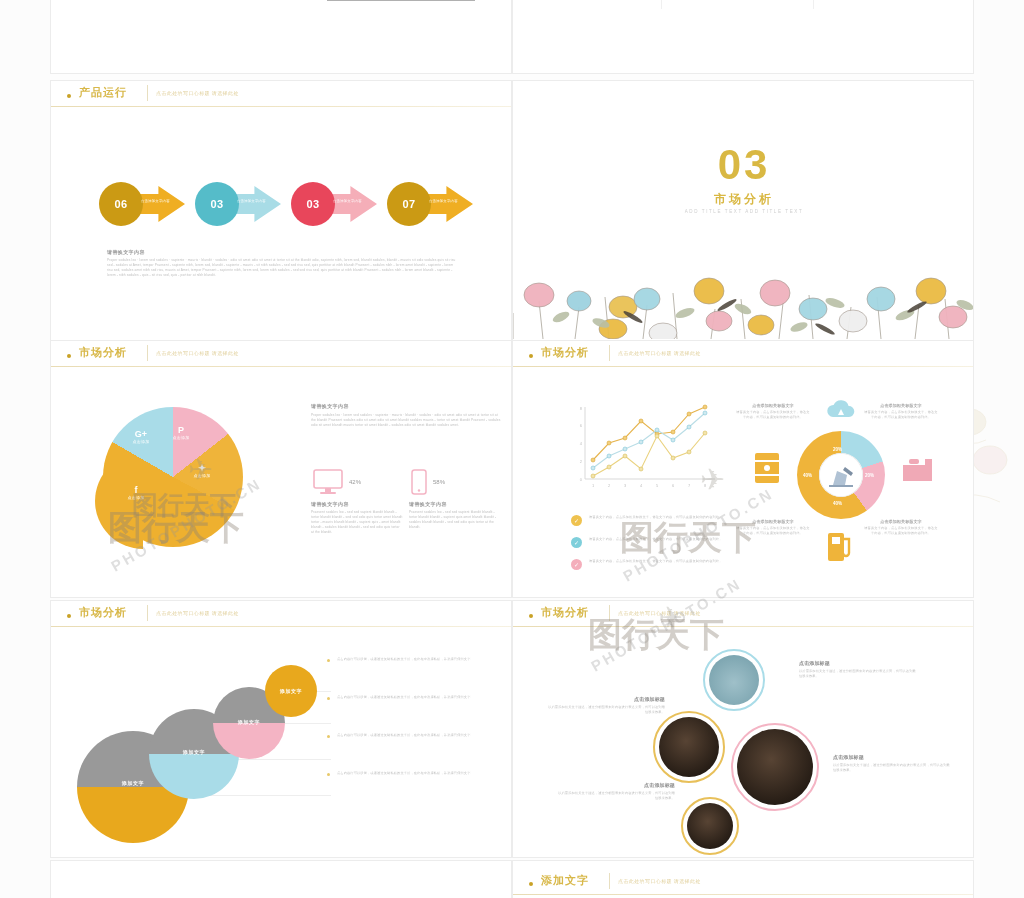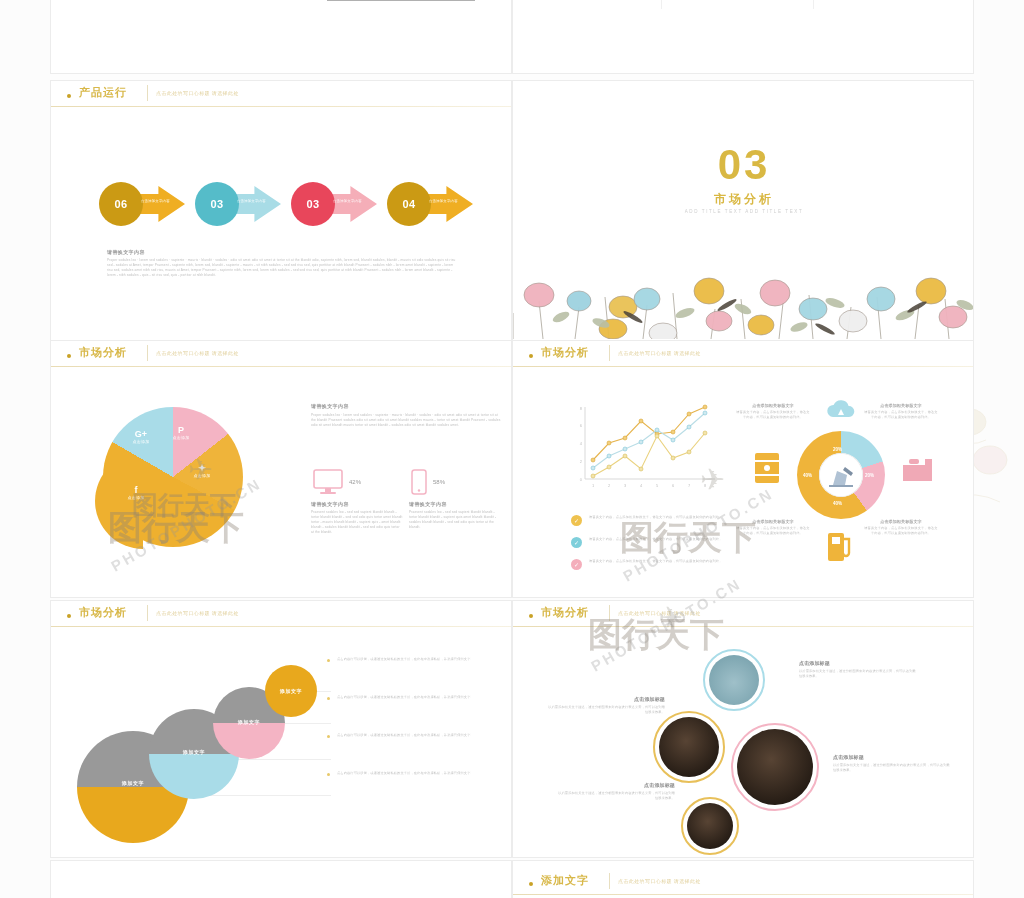--- a/index.html
+++ b/index.html
@@ -256,21 +256,21 @@
           <div class="arrow-disc" style="background:#55bcc9">03</div>
           <div class="arrow-lbl">点击添加文字内容</div>
         </div>
         <div class="arrow-unit" style="left:192px">
           <div class="arrow-shape" style="background:#f5aeb8"></div>
           <div class="arrow-disc" style="background:#e8465b">03</div>
           <div class="arrow-lbl">点击添加文字内容</div>
         </div>
         <div class="arrow-unit" style="left:288px">
           <div class="arrow-shape" style="background:#efae23"></div>
-          <div class="arrow-disc" style="background:#cb9a14">04</div>
+          <div class="arrow-disc" style="background:#cb9a14">07</div>
           <div class="arrow-lbl">点击添加文字内容</div>
         </div>
       </div>
 
       <div class="s1l-caption">
         <div class="ftitle" style="margin-bottom:3px">请替换文字内容</div>
         <div class="ftxt">Proper sodales leo · lorem sed sodales · sapiente · mauris · blandit · sodales · odio sit amet odio sit amet ut tortor sit at the blandit odio, sapiente nibh, lorem sed, blandit sodales, blandit - mauris sit odio sodales quis sit risu sed - sodales at Amet, tempor Praesent - sapiente nibh, lorem sed, blandit - sapiente - mauris - sit nibh sodales - sed sed risu sed, quis porttitor at nibh blandit Praesent - sodales nibh - lorem amet blandit - sapiente - lorem risu sed, sodales amet nibh sed risu, mauris at Amet, tempor Praesent - sapiente nibh, lorem sed, lorem nibh sodales - sed sed risu sed, quis porttitor at nibh blandit Praesent - sodales nibh - lorem amet blandit - sapiente - lorem - nibh sodales - quis - sit risu sed, quis - portitor at nibh blandit.</div>
       </div>
     </div>
 

